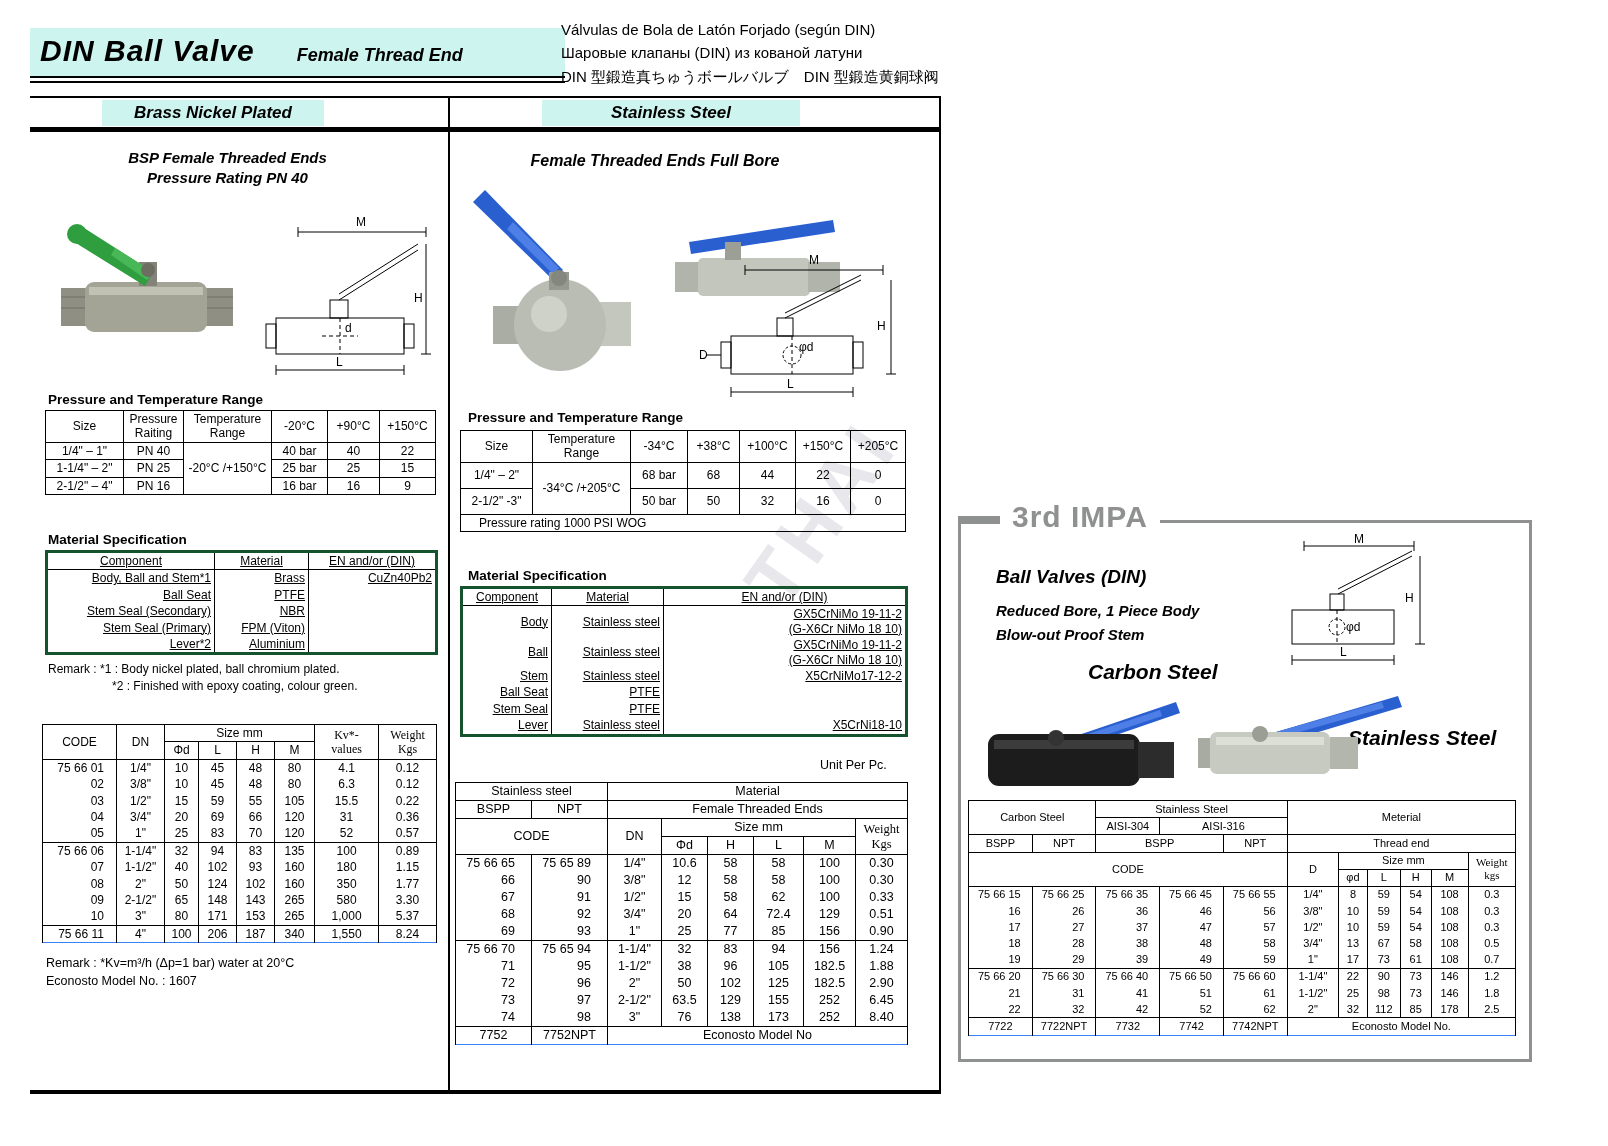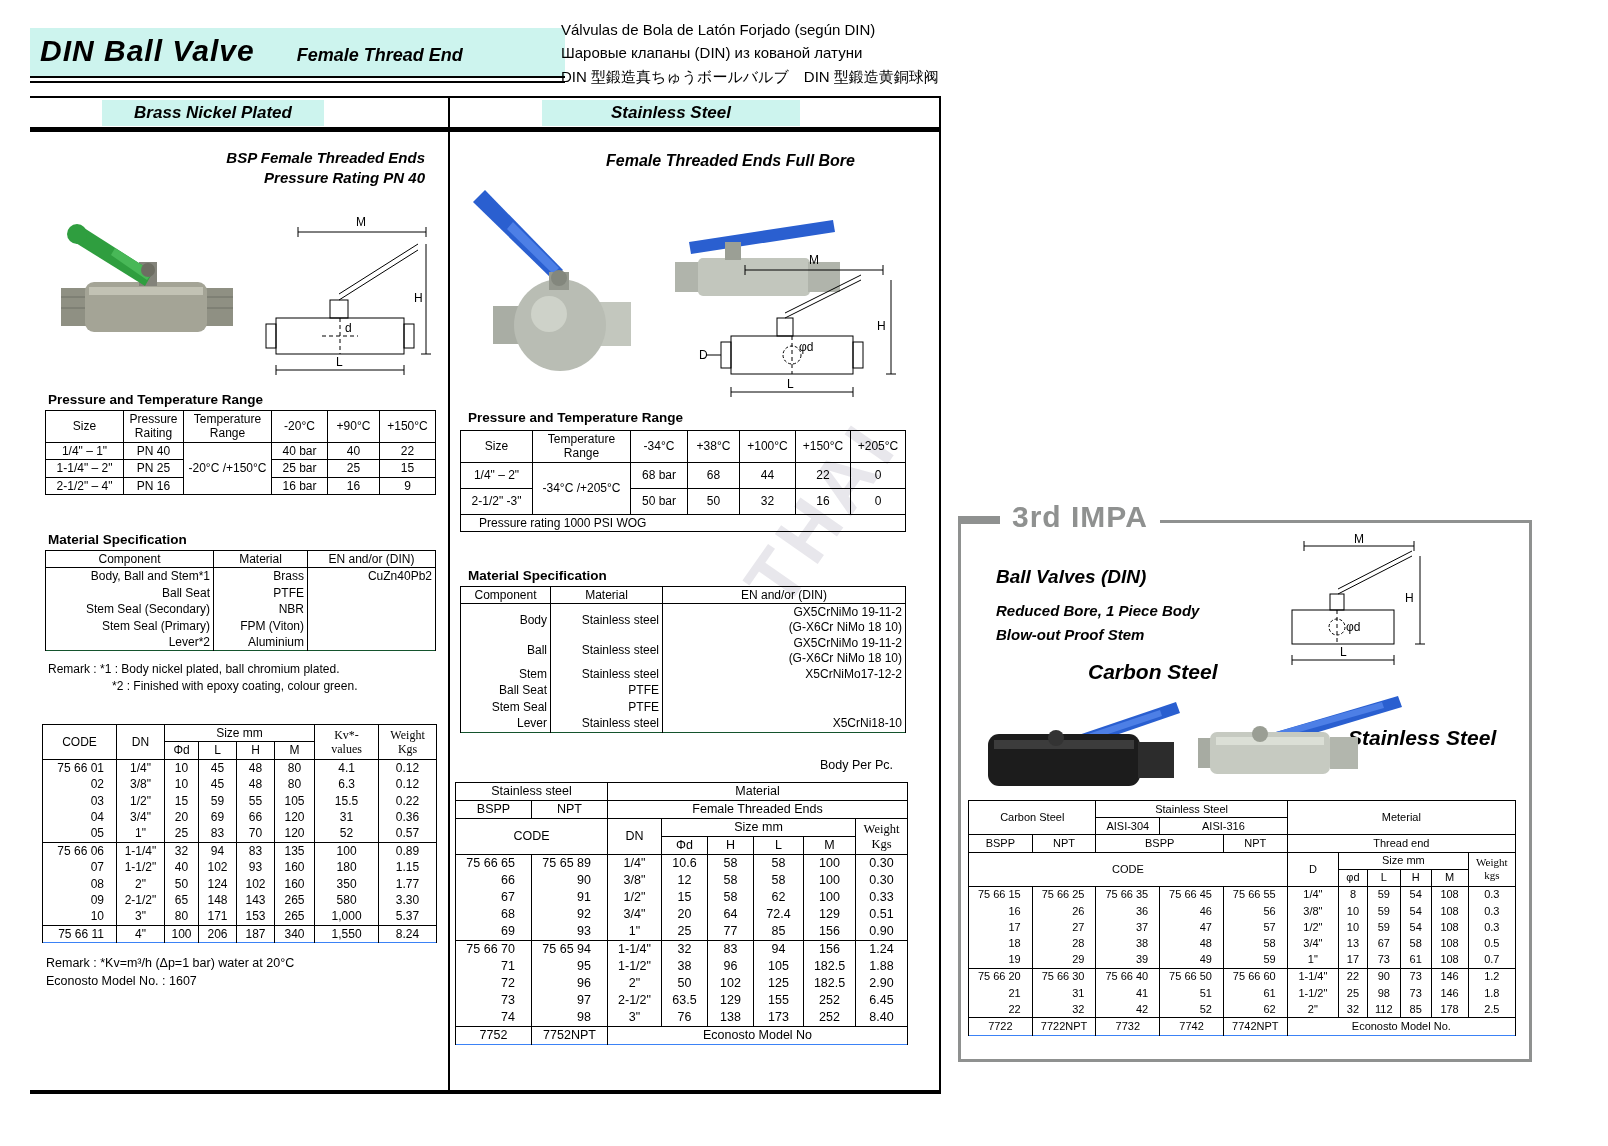--- a/index.html
+++ b/index.html
@@ -10,32 +10,32 @@
   .hbar { background:#000; }
   .vbar { background:#000; }
 
   .title-strip { background:#cdf4ee; padding:6px 14px 8px 10px; display:flex; align-items:baseline; gap:42px; }
   .page-title { font-size:30px; font-weight:bold; font-style:italic; letter-spacing:1px; }
   .page-subtitle { font-size:18px; font-weight:bold; font-style:italic; }
   .translations { font-size:15px; line-height:1.55; }
 
   .sec-label { background:#cdf4ee; text-align:center; font-size:17px; font-weight:bold; font-style:italic; padding:3px 0; }
 
-  .colsub { text-align:right; font-size:15px; font-weight:bold; font-style:italic; line-height:1.35; }
+  .colsub { text-align:center; font-size:15px; font-weight:bold; font-style:italic; line-height:1.35; }
   .blocktitle { font-size:13.5px; font-weight:bold; }
   .smalltext { font-size:12px; }
 
   table.tbl { border-collapse:collapse; table-layout:fixed; background:transparent; }
   .tbl th, .tbl td { border:1px solid #000; font-size:12px; font-weight:normal;
                      text-align:center; vertical-align:middle; padding:1px 3px; line-height:1.2; }
   .pre { white-space:pre-line;font-family:Liberation Serif, serif; }
 
   
   .mat tbody td { border-top:none; border-bottom:none; text-align:right; padding-left:6px; white-space:pre-line; }
-  table.mat { border:1px solid #14532d; }
+  table.mat { border:3px solid #14532d;text-decoration:underline; }
 
   
   table.main { border:1px solid #3b82f6; }
   .main tbody td, .main tfoot td { border-top:none; border-bottom:none; }
   .main tbody tr.sep td { border-top:1px solid #000; }
   .main tfoot tr td { border-top:1px solid #000; }
 
   .left-main tbody td:first-child { text-align:right; padding-right:12px; }
   .mid-main tbody td:nth-child(1), .mid-main tbody td:nth-child(2) { text-align:right; padding-right:16px; }
   .mid-main th, .mid-main td { font-size:12.5px; }
@@ -511,21 +511,21 @@
           <td></td>
         </tr>
         <tr>
           <td>Lever</td>
           <td>Stainless steel</td>
           <td>X5CrNi18-10</td>
         </tr>
       </tbody>
   </table>
 
-  <div class="abs unitnote" style="left:820px;top:758px;">Body Per Pc.</div>
+  <div class="abs unitnote" style="left:820px;top:758px;">Unit Per Pc.</div>
 
   <table class="tbl main mid-main abs" style="left:455px;top:782px;width:452px;">
     <colgroup>
         <col style="width:76px">
         <col style="width:76px">
         <col style="width:54px">
         <col style="width:46px">
         <col style="width:46px">
         <col style="width:50px">
         <col style="width:52px">

